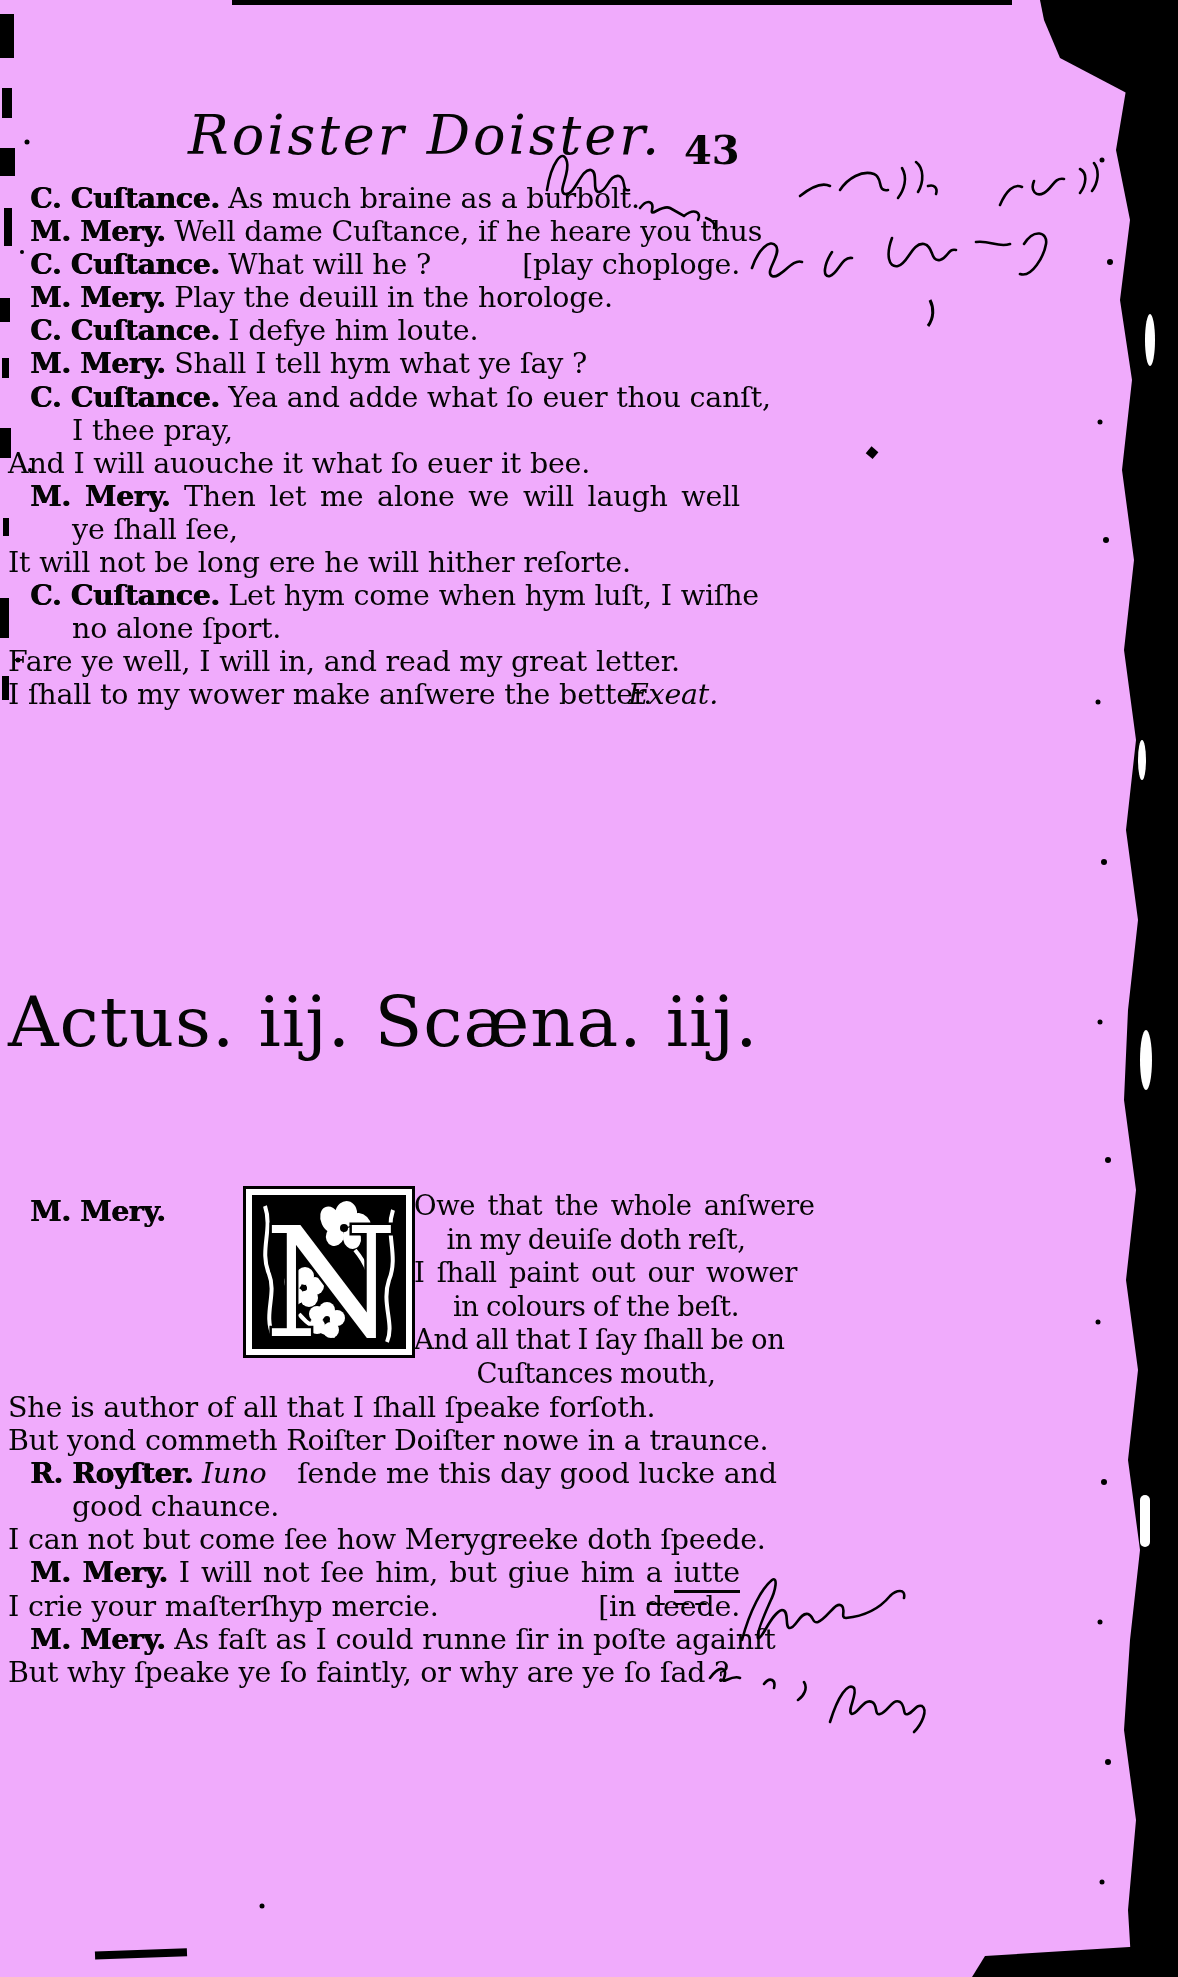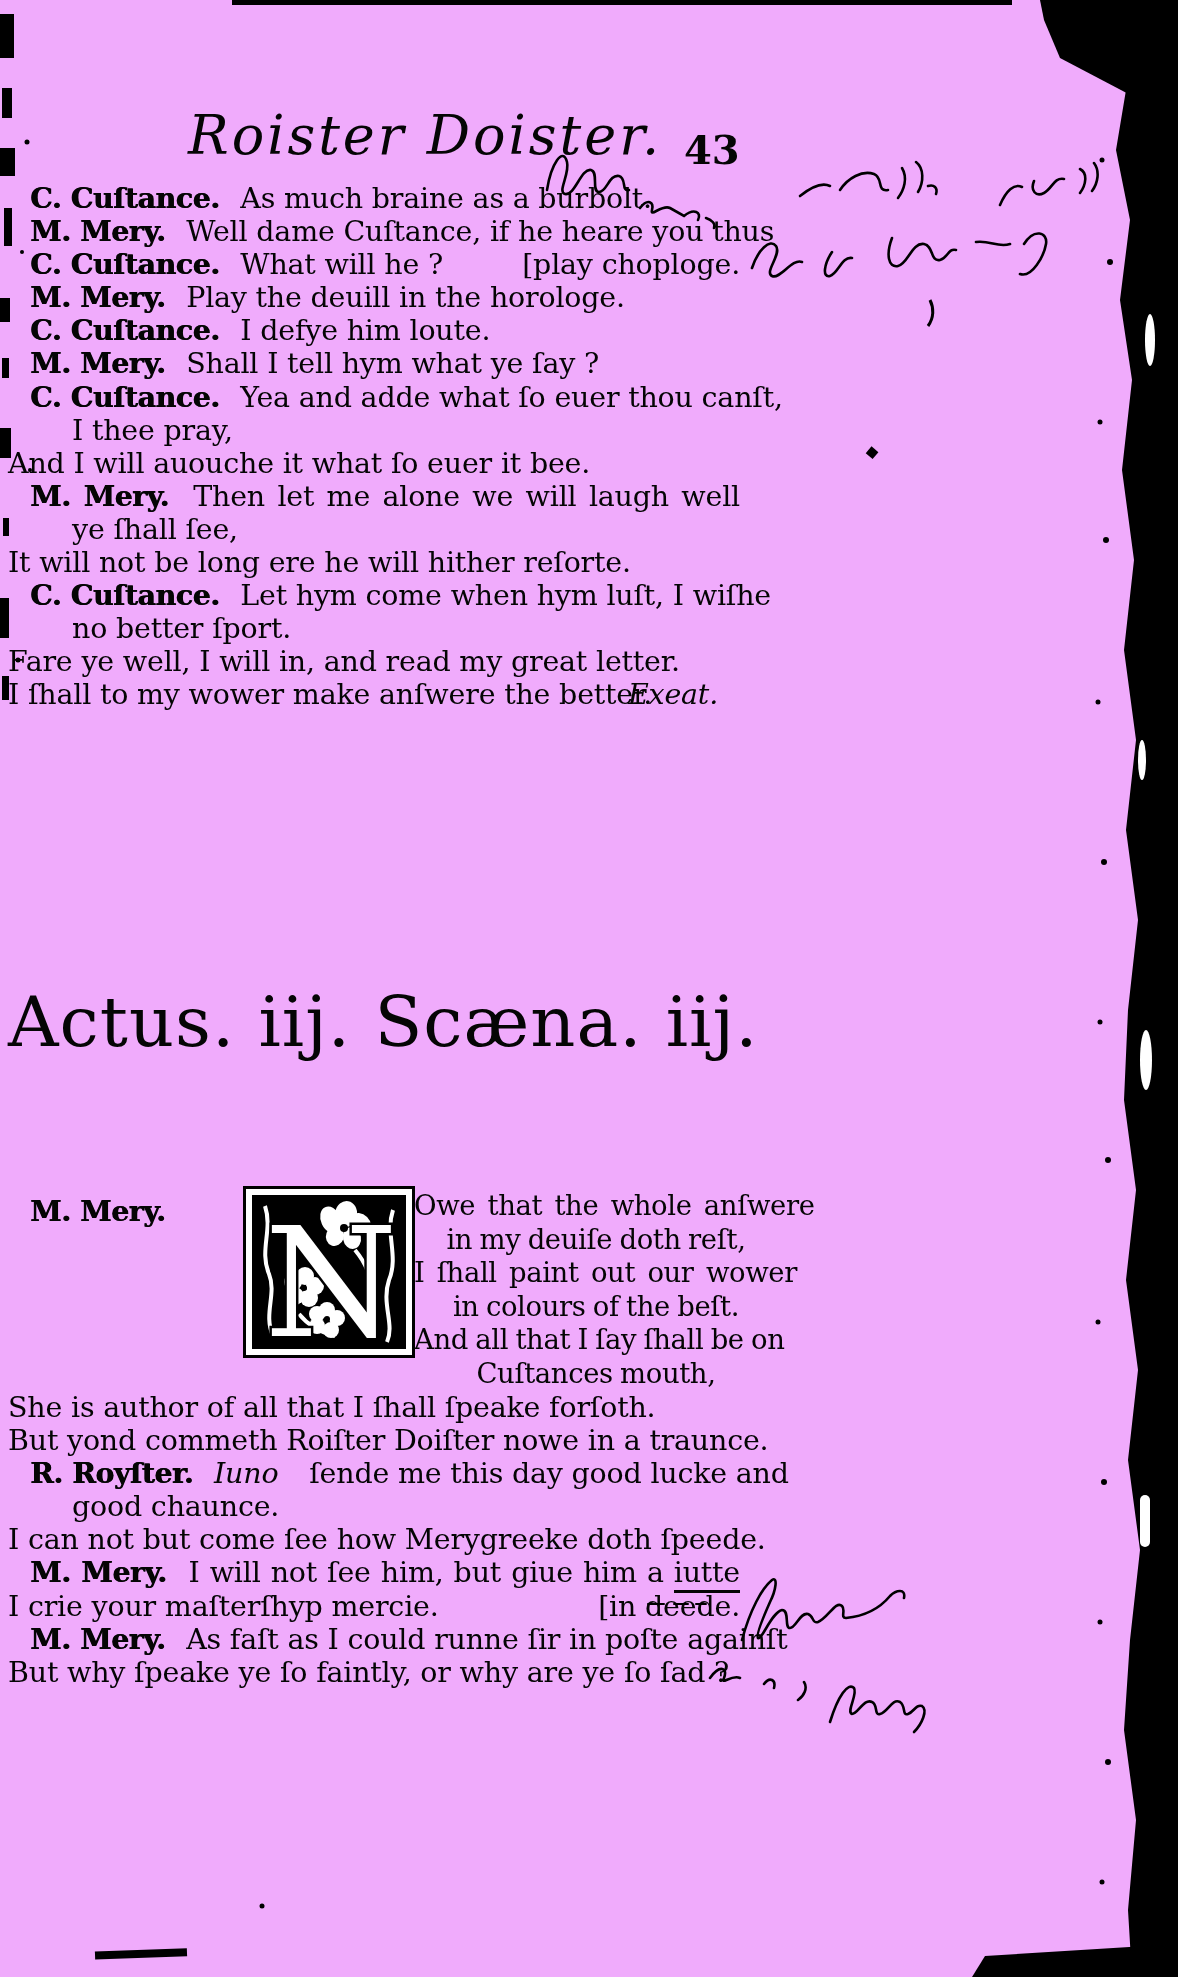--- a/index.html
+++ b/index.html
@@ -19,21 +19,21 @@
   #scene2-lines{top:1391px;}
 
   .line{display:flex;justify-content:space-between;white-space:nowrap;}
   .line .left{flex:1 1 auto;min-width:0;text-align:left;}
   .line.ind-sp{padding-left:22px;}
   .line.ind-wr{padding-left:64px;justify-content:center;}
   .line.spread{white-space:normal;align-items:flex-end;}
   .line.spread .left{text-align:justify;text-align-last:justify;}
   .stage{margin-left:14px;}
   .bl{font-weight:bold;letter-spacing:-0.5px;text-shadow:0.6px 0 0 currentColor;
-      margin-right:12px;}
+      }
   .it{font-style:italic;margin-right:22px;}
   .u{border-bottom:3px solid #050505;padding-bottom:1px;}
 
   #act-heading{position:absolute;left:8px;top:968px;width:732px;text-align:center;
       font-size:70px;line-height:108px;letter-spacing:1px;white-space:nowrap;}
   #cast-line{position:absolute;left:8px;top:1112px;width:732px;text-align:center;
       font-size:31px;white-space:nowrap;}
   #cast-line .bl{margin:0 20px;}
 
   #scene2-speaker{position:absolute;left:30px;top:1194px;font-size:28.5px;}
@@ -137,21 +137,21 @@
         <div class="line ind-wr">
           <span class="left"><span>ye ſhall ſee,</span> </span>
         </div>
         <div class="line">
           <span class="left"><span>It will not be long ere he will hither reſorte.</span> </span>
         </div>
         <div class="line ind-sp">
           <span class="left"><span class="bl">C. Cuſtance.</span> <span>Let hym come when hym luſt, I wiſhe</span> </span>
         </div>
         <div class="line ind-wr">
-          <span class="left"><span>no better ſport.</span> </span>
+          <span class="left"><span>no alone ſport.</span> </span>
         </div>
         <div class="line">
           <span class="left"><span>Fare ye well, I will in, and read my great letter.</span> </span>
         </div>
         <div class="line">
           <span class="left"><span>I ſhall to my wower make anſwere the better.</span> </span>
           <span class="stage it">Exeat.</span>
         </div>
       </div>
 

